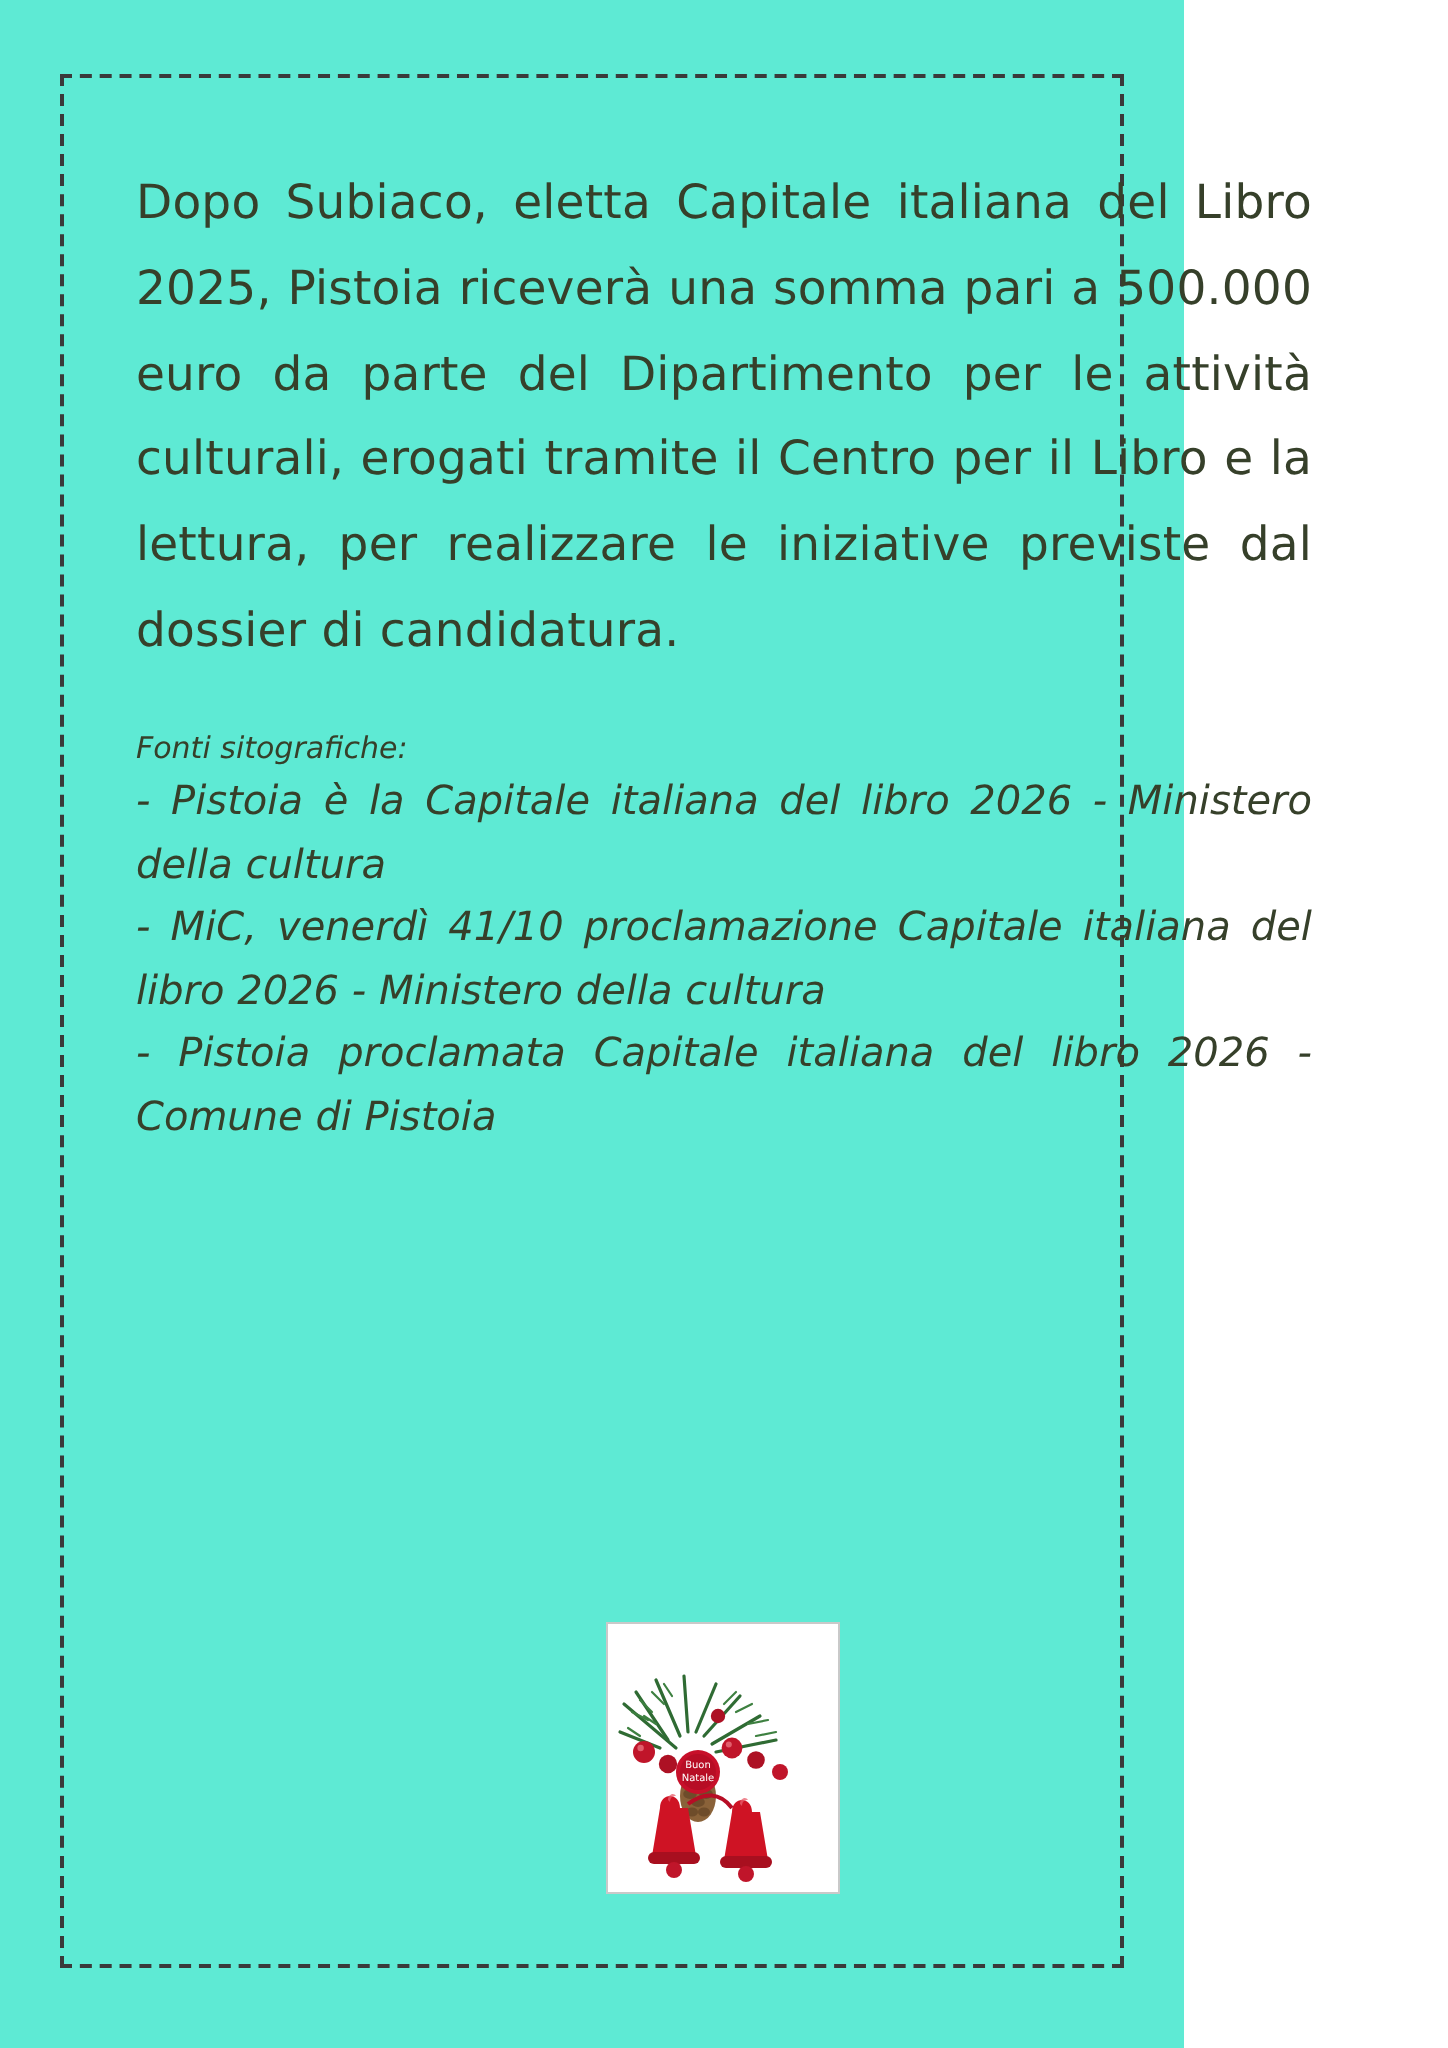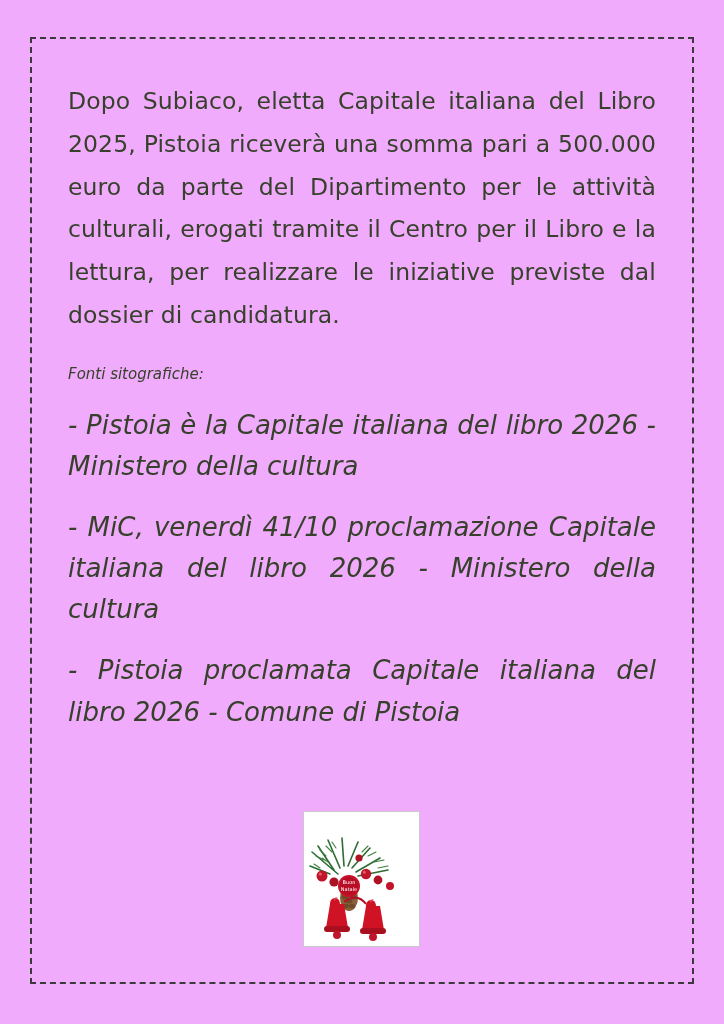--- a/index.html
+++ b/index.html
@@ -8,23 +8,23 @@
   }
   body {
     width: 724px;
     height: 1024px;
     background: #ffffff;
     font-family: "DejaVu Sans", sans-serif;
     overflow: hidden;
   }
   .page {
     position: relative;
-    width: 724px;
+    width: 592px;
     height: 1024px;
-    background: #f0abfc;
+    background: #5eead4;
     box-sizing: border-box;
   }
   .page-border {
     position: absolute;
     left: 30px;
     top: 37px;
     right: 30px;
     bottom: 40px;
     border: 2px dashed #3a3a3a;
     box-sizing: border-box;
@@ -49,22 +49,21 @@
     letter-spacing: 0.1px;
   }
   .sources-heading {
     margin-top: 26px;
     font-size: 15px;
     font-style: italic;
     line-height: 1.5;
     color: #36402a;
   }
   .source-item {
-    margin-top: 20px;
-    font-size: 26px;
+    font-size: 20px;
     font-style: italic;
     line-height: 1.58;
     text-align: justify;
     text-justify: inter-word;
     color: #36402a;
   }
   .image-wrap {
     position: absolute;
     left: 303px;
     top: 811px;

